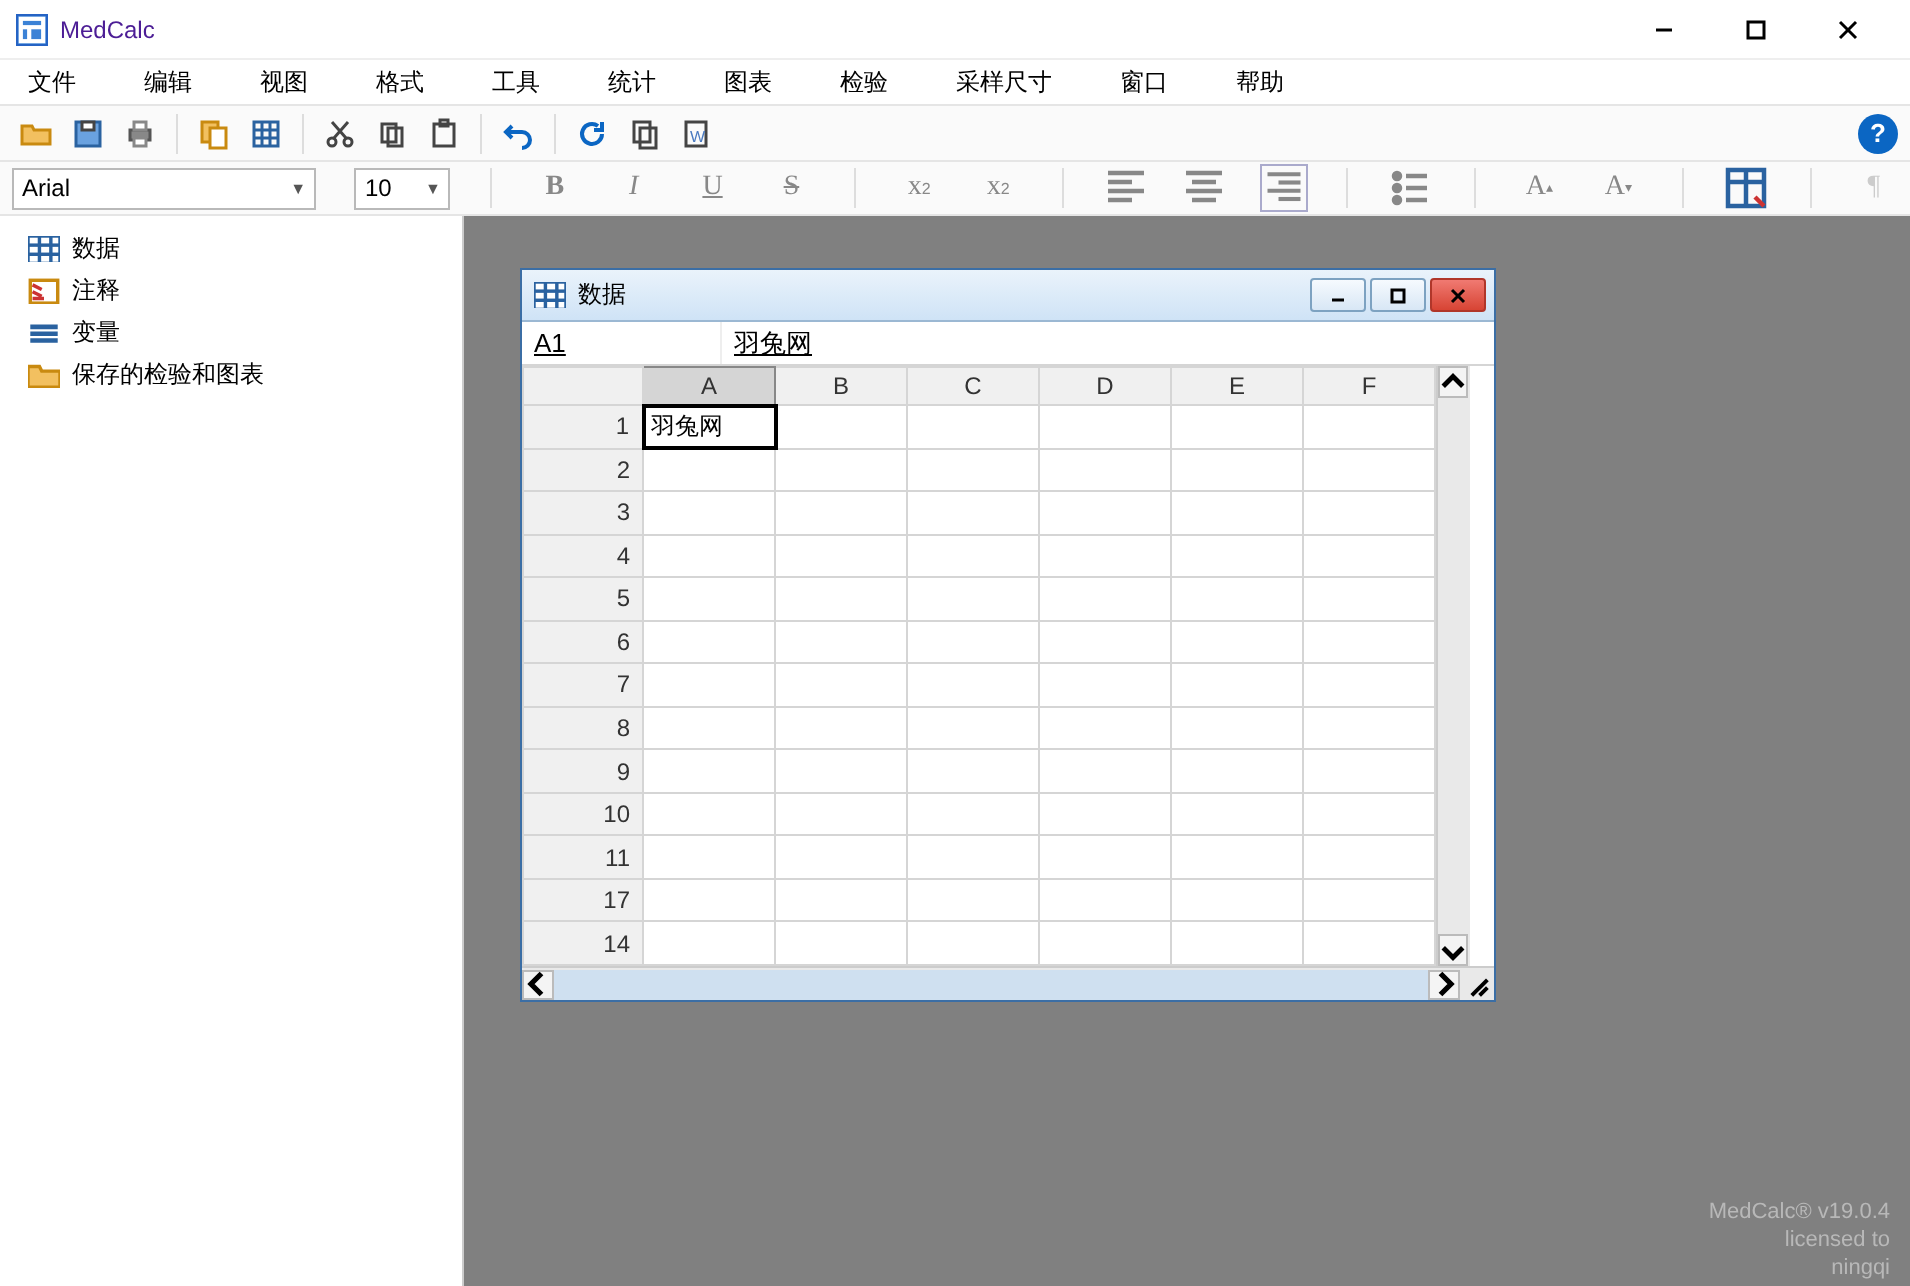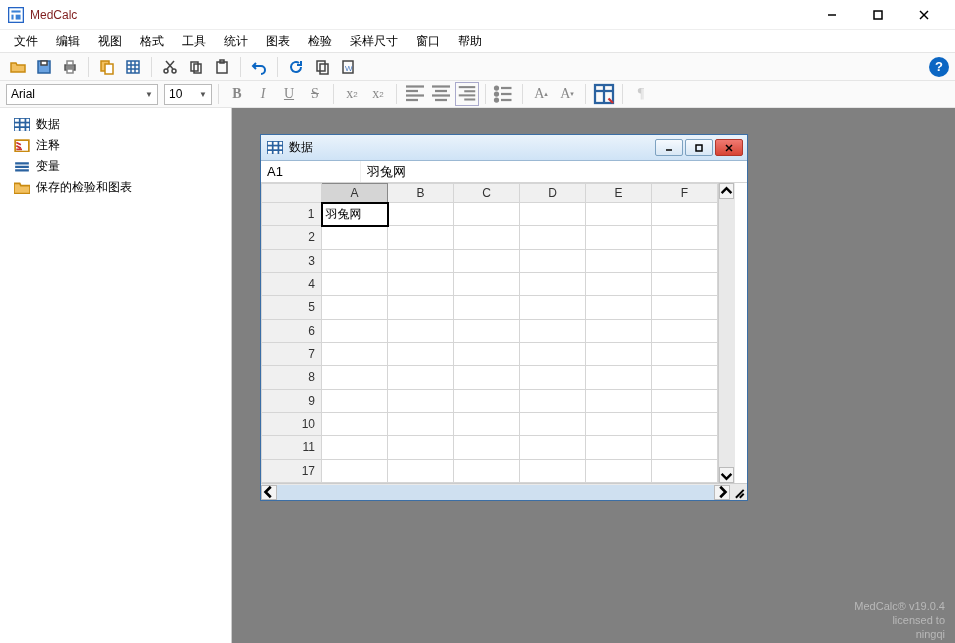--- a/index.html
+++ b/index.html
@@ -1,35 +1,35 @@
 <!DOCTYPE html>
 <html><head>
 <meta charset="utf-8">
 <style>
 * { box-sizing: border-box; margin: 0; padding: 0; font-family: "Microsoft YaHei", "Segoe UI", sans-serif; }
 body { width: 955px; height: 643px; overflow: hidden; background: #fff; font-size: 12px; }
 
 .titlebar { height: 30px; display: flex; align-items: center; padding: 0 8px; border-bottom: 1px solid #eee; }
 .titlebar .icon { width: 16px; height: 16px; background: #3b82d6; border: 1px solid #2563c4; display: inline-flex; align-items: center; justify-content: center; color: #fff; font-size: 9px; margin-right: 6px; }
-.titlebar .title { flex: 1; font-size: 12px; color: #7f1d1d; }
+.titlebar .title { flex: 1; font-size: 12px; color: #4c1d95; }
 .titlebar .winbtns { display: flex; gap: 0; }
 .titlebar .winbtn { width: 46px; height: 28px; display: flex; align-items: center; justify-content: center; font-size: 14px; cursor: default; }
 .titlebar .winbtn svg { width: 10px; height: 10px; }
 
-.menubar { height: 22px; display: flex; align-items: center; padding: 0 6px; gap: 2px;  }
+.menubar { height: 22px; display: flex; align-items: center; padding: 0 6px; gap: 18px;  }
 .menubar span { padding: 2px 8px; font-size: 12px; color: #000; cursor: default; }
 
 .toolbar1, .toolbar2 { height: 28px; display: flex; align-items: center; padding: 0 6px; gap: 2px; border-top: 1px solid #e5e5e5; border-bottom: 1px solid #e5e5e5; background: #fafafa; }
 .toolbar1 { border-bottom: none;}
 .tbtn { width: 24px; height: 24px; display: inline-flex; align-items: center; justify-content: center; cursor: default; color: #444; }
 .tbtn svg { width: 16px; height: 16px; }
 .sep { width: 1px; height: 20px; background: #ddd; margin: 0 4px; }
 .toolbar1 .help { margin-left: auto; width: 20px; height: 20px; border-radius: 50%; background: #0b66c3; color: #fff; display: flex; align-items: center; justify-content: center; font-weight: bold; font-size: 13px; }
 
-.toolbar2 { background: #fafafa; }
+.toolbar2 { background: #fafafa; justify-content: space-between; }
 .font-sel { width: 152px; height: 21px; border: 1px solid #b9b9b9; background: #fff; padding: 0 4px; font-size: 12px; display:flex; align-items:center; justify-content:space-between;}
 .size-sel { width: 48px; height: 21px; border: 1px solid #b9b9b9; background: #fff; padding: 0 4px; font-size: 12px; margin-left: 4px; display:flex; align-items:center; justify-content:space-between;}
 .dd-arrow { font-size: 8px; color:#555;}
 .fbtn { width: 24px; height: 24px; display: inline-flex; align-items: center; justify-content: center; color: #888; font-size: 14px; font-family: "Times New Roman", serif; cursor:default;}
 .bold { font-weight: bold; }
 .italic { font-style: italic; }
 .underline { text-decoration: underline; }
 
 .main { display: flex; height: 539px; }
 .sidebar { width: 232px; border-right: 1px solid #ccc; background: #fff; padding: 6px 4px; }
@@ -41,21 +41,21 @@
 
 .childwin { position: absolute; left: 28px; top: 26px; width: 488px; border: 1px solid #3b6ea5; background: #fff; }
 .childwin .cwtitle { height: 26px; background: linear-gradient(#eaf3fb, #cfe3f6); display: flex; align-items: center; padding: 0 4px 0 6px; border-bottom: 1px solid #9bb8d3; }
 .cwtitle .cwicon { width: 16px; height: 14px; margin-right: 6px; }
 .cwtitle .cwtext { flex: 1; font-size: 12px; color: #000; }
 .cwtitle .cwbtns { display: flex; gap: 2px; }
 .cwbtn { width: 28px; height: 17px; border: 1px solid #7da2c1; border-radius: 2px; display: flex; align-items: center; justify-content: center; background: linear-gradient(#f6fafe,#d8e7f5); cursor:default;}
 .cwbtn.close { background: linear-gradient(#f07a72,#d74434); border-color:#b0362a;}
 .cwbtn svg { width:10px; height:10px; }
 
-.cellref { height: 22px; border-bottom: 1px solid #d5d5d5; display: flex; align-items:center;}
+.cellref { height: 22px; border-bottom: 1px solid #d5d5d5; display: flex; align-items:center;text-decoration:underline;}
 .cellref .ref { width: 100px; padding: 0 6px; font-size: 13px; border-right:1px solid #eee; height:100%; display:flex; align-items:center;}
 .cellref .val { flex:1; padding: 0 6px; font-size: 13px; text-align: left; }
 
 .gridwrap { display:flex; height: 300px;}
 .grid { border-collapse: collapse; table-layout: fixed; }
 .grid th, .grid td { border: 1px solid #d5d5d5; height: 19px; font-size: 12px; text-align: center; background:#fff;}
 .grid .rowhdr, .grid thead th { background: #f0f0f0; font-weight: normal; color:#333;}
 .grid .corner { width: 60px; background: #f0f0f0; }
 .grid thead th { width: 66px; }
 .grid thead th.selcol { background: #d5d5d5; border: 1px solid #888;}
@@ -463,20 +463,29 @@
               </tr>
               <tr>
                 <td class="rowhdr">17</td>
                 <td></td>
                 <td></td>
                 <td></td>
                 <td></td>
                 <td></td>
                 <td></td>
               </tr>
+              <tr>
+                <td class="rowhdr">14</td>
+                <td></td>
+                <td></td>
+                <td></td>
+                <td></td>
+                <td></td>
+                <td></td>
+              </tr>
             </tbody>
         </table>
         <div class="vscroll">
           <div class="varrow up">
               <svg viewBox="0 0 8 8" stroke="#555">
                 <path d="M1 5l3-3 3 3"></path>
               </svg>
             </div>
           <div class="varrow down">
               <svg viewBox="0 0 8 8" stroke="#555">

